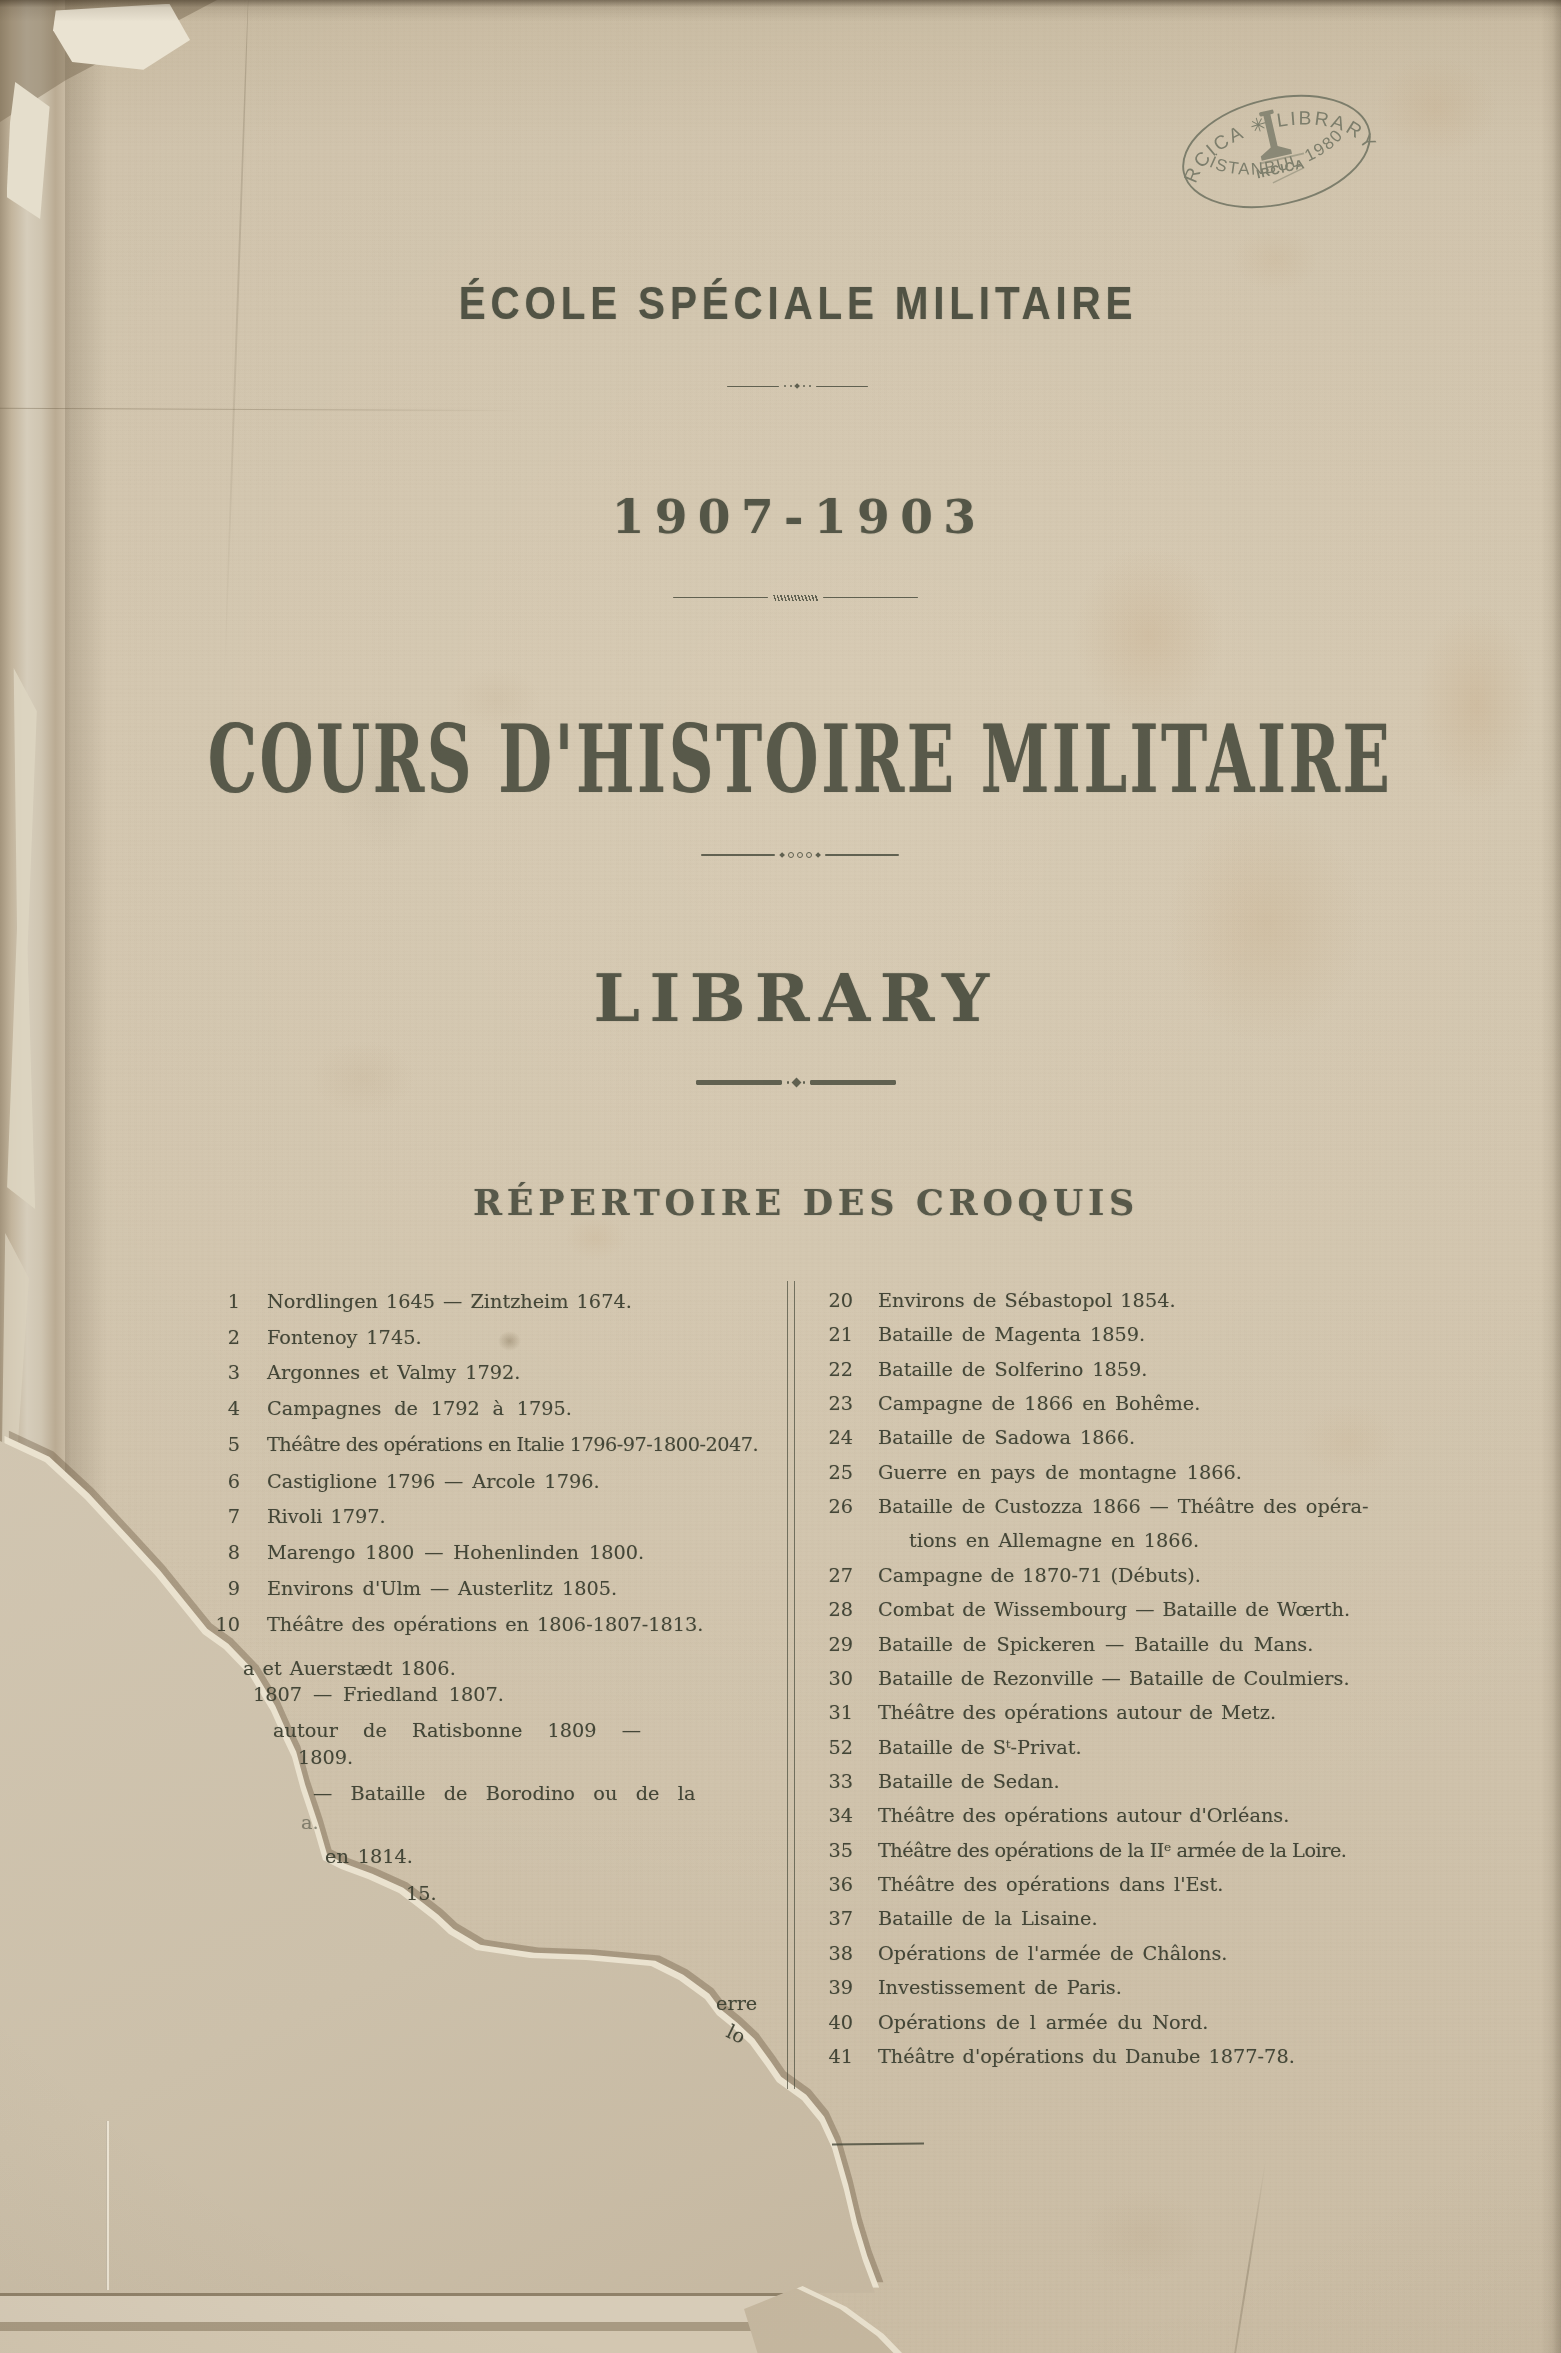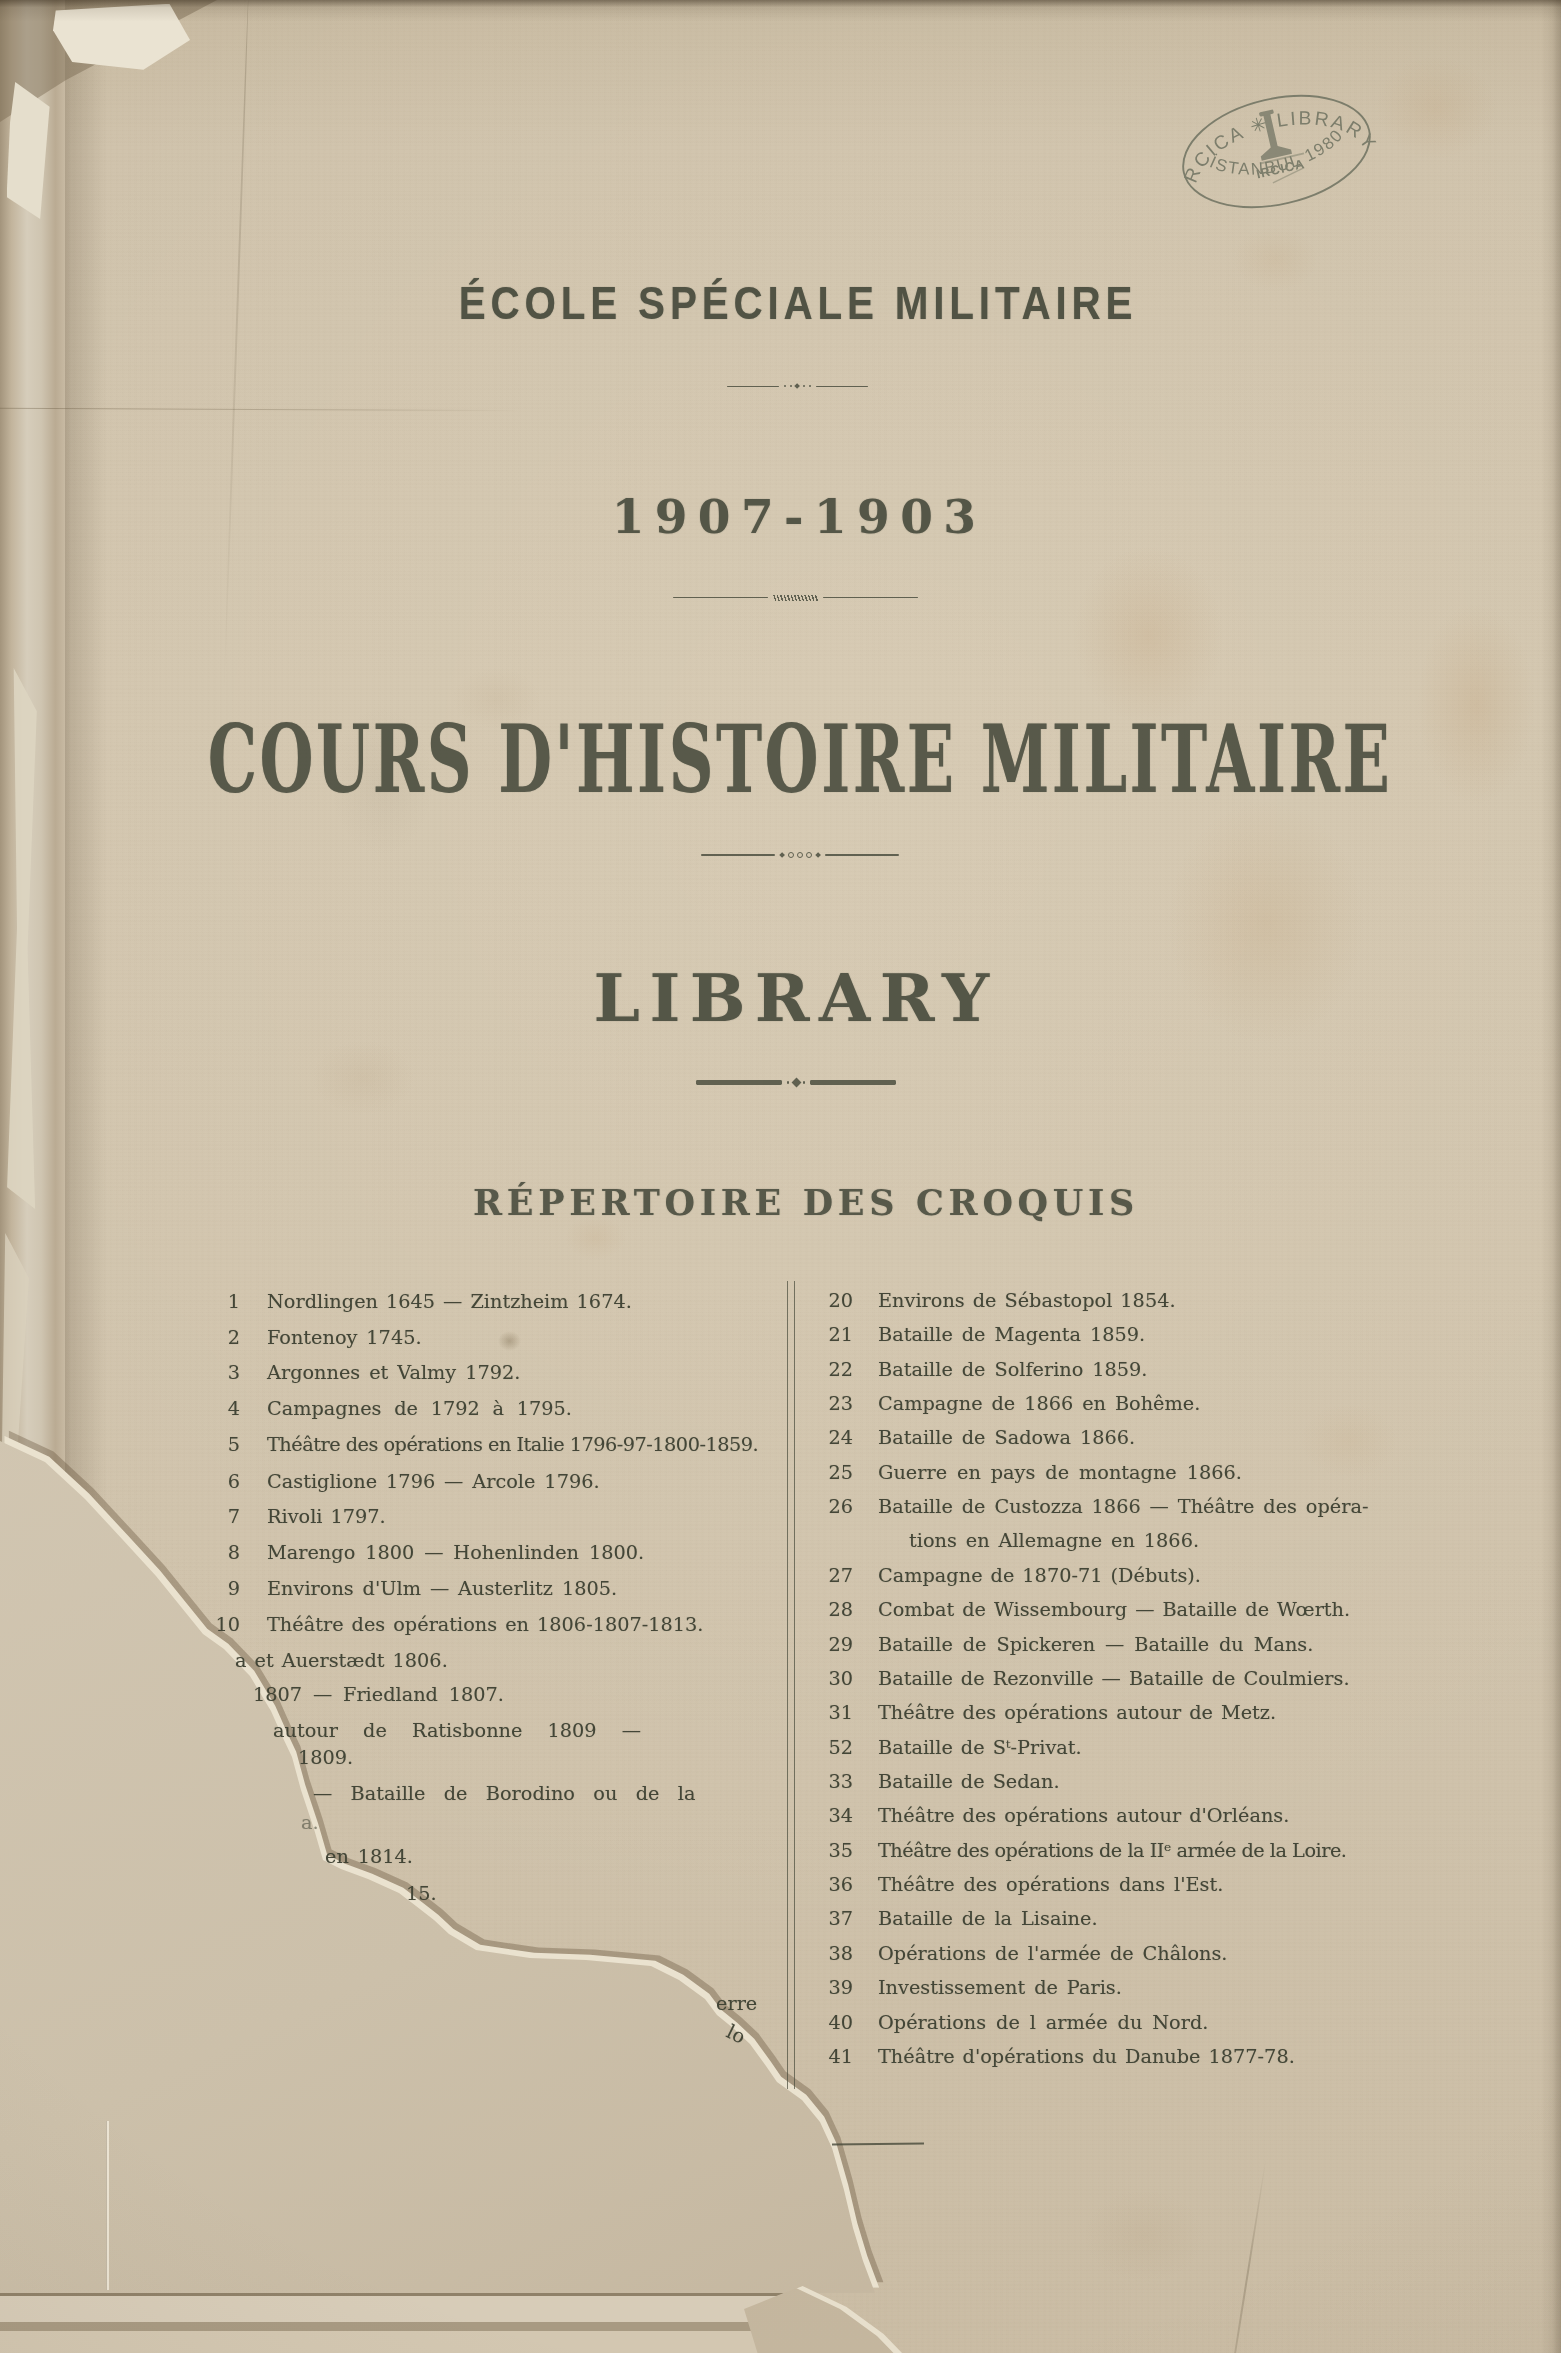--- a/index.html
+++ b/index.html
@@ -227,21 +227,21 @@
         <div class="line" style="top: 1361px;">
           <span class="num">3</span>
           <span class="txt" style="word-spacing: 2.8px;">Argonnes et Valmy 1792.</span>
         </div>
         <div class="line" style="top: 1397px;">
           <span class="num">4</span>
           <span class="txt" style="word-spacing: 6.6px;">Campagnes de 1792 à 1795.</span>
         </div>
         <div class="line" style="top: 1433px;">
           <span class="num">5</span>
-          <span class="txt" style="letter-spacing: -0.5px;">Théâtre des opérations en Italie 1796-97-1800-1859.</span>
+          <span class="txt" style="letter-spacing: -0.5px;">Théâtre des opérations en Italie 1796-97-1800-2047.</span>
         </div>
         <div class="line" style="top: 1470px;">
           <span class="num">6</span>
           <span class="txt" style="word-spacing: 2.8px;">Castiglione 1796 — Arcole 1796.</span>
         </div>
         <div class="line" style="top: 1505px;">
           <span class="num">7</span>
           <span class="txt" style="word-spacing: 1.9px;">Rivoli 1797.</span>
         </div>
         <div class="line" style="top: 1541px;">
@@ -250,21 +250,21 @@
         </div>
         <div class="line" style="top: 1577px;">
           <span class="num">9</span>
           <span class="txt" style="word-spacing: 2.8px;">Environs d'Ulm — Austerlitz 1805.</span>
         </div>
         <div class="line" style="top: 1613px;">
           <span class="num">10</span>
           <span class="txt" style="word-spacing: 1.9px;">Théâtre des opérations en 1806-1807-1813.</span>
         </div>
         <div class="line" style="top: 1649px;">
-          <span class="txt" style="left: 235px; word-spacing: 1.9px;">a et Auerstædt 1806.</span>
+          <span class="txt" style="left: 243px; word-spacing: 1.9px; margin-top: 8px;">a et Auerstædt 1806.</span>
         </div>
         <div class="line" style="top: 1683px;">
           <span class="txt" style="left: 253px; word-spacing: 4.7px;">1807 — Friedland 1807.</span>
         </div>
         <div class="line" style="top: 1719px;">
           <span class="txt" style="left: 273px; word-spacing: 19px;">autour de Ratisbonne 1809 —</span>
         </div>
         <div class="line" style="top: 1746px;">
           <span class="txt" style="left: 298px;">1809.</span>
         </div>

